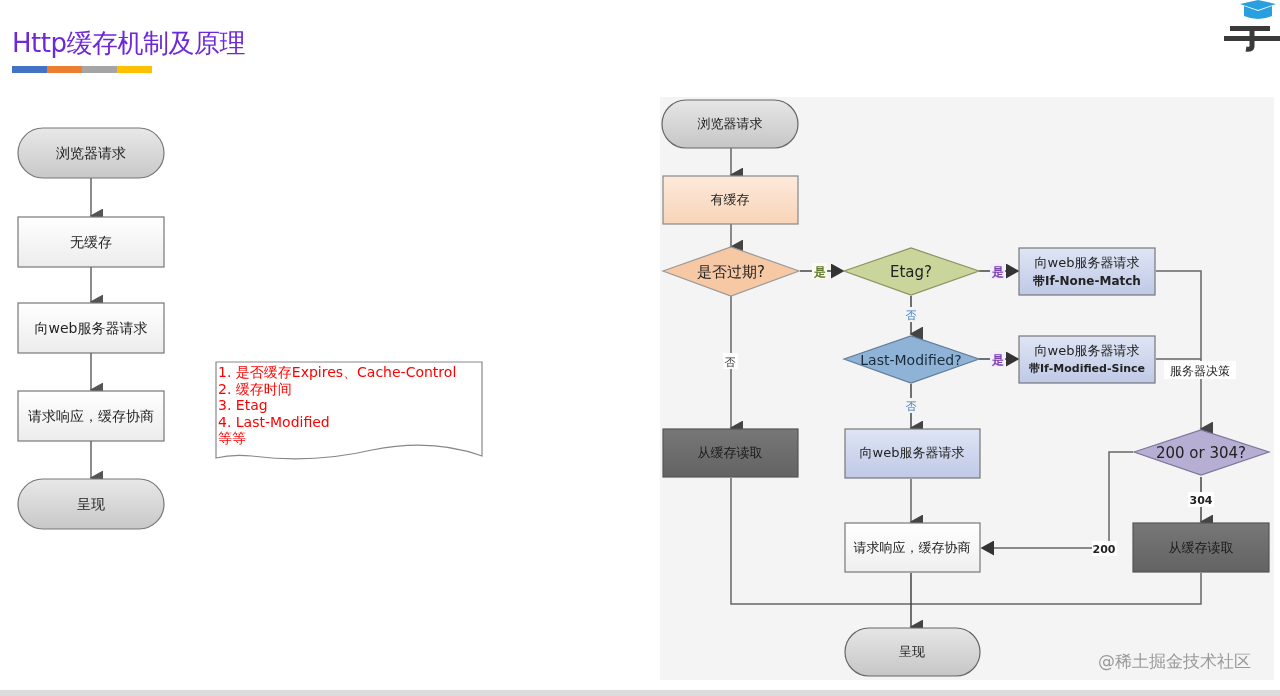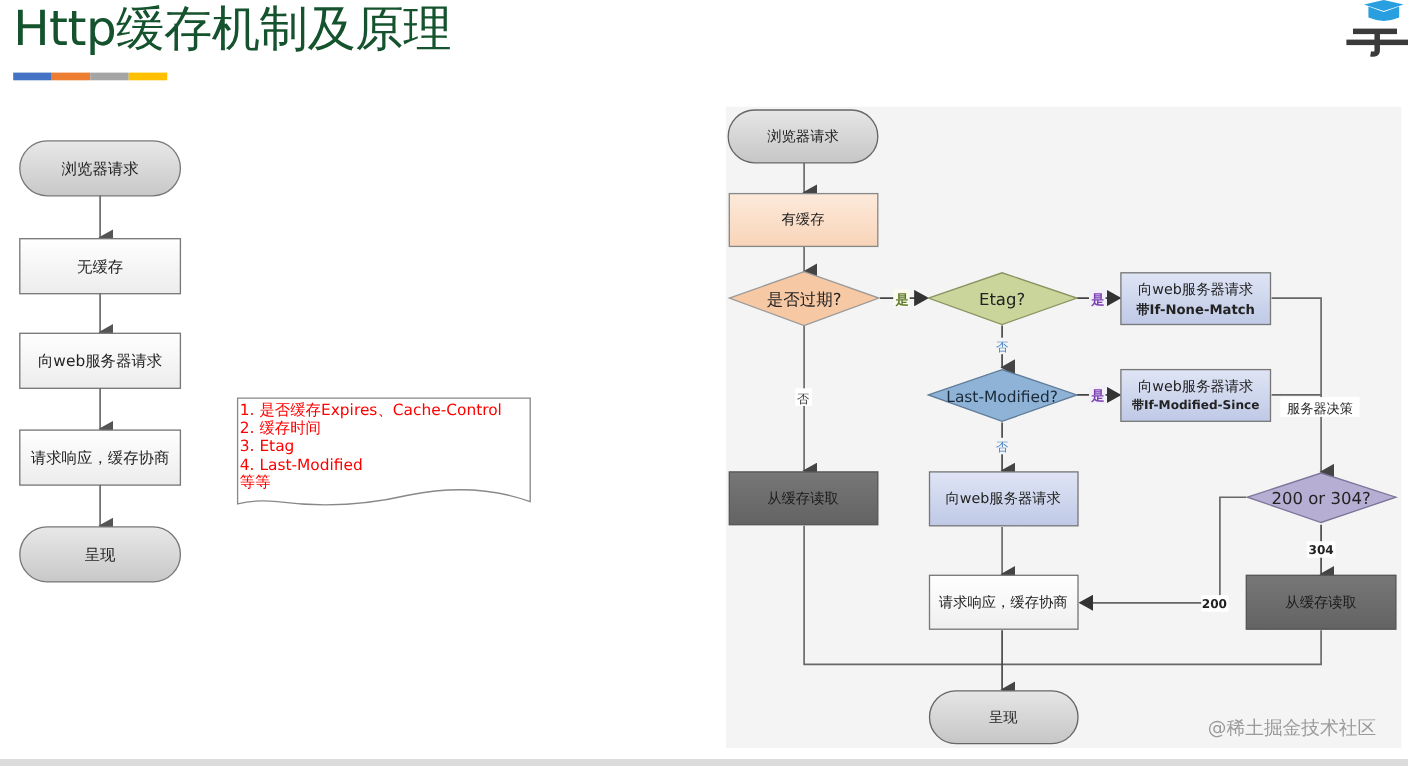--- a/index.html
+++ b/index.html
@@ -1,18 +1,18 @@
 <!DOCTYPE html>
 <html><head>
 <meta charset="utf-8">
 <style>
   html, body { margin:0; padding:0; }
   body { width:1280px; height:696px; position:relative; overflow:hidden; background:#ffffff;
          font-family:"DejaVu Sans", "Liberation Sans", sans-serif; }
-  .title { position:absolute; left:12px; top:2px; font-size:44px; color:#14532d; letter-spacing:-0.5px;
+  .title { position:absolute; left:12px; top:18px; font-size:26px; color:#6d28d9; letter-spacing:-0.5px;
            font-family:"DejaVu Sans", sans-serif; line-height:50px; }
   .bars { position:absolute; left:12px; top:66px; height:7px; display:flex; }
   .bars span { display:block; width:35px; height:7px; }
   .logo { position:absolute; left:1222px; top:0; width:58px; height:56px; }
   .footer-bar { position:absolute; left:0; top:690px; width:1280px; height:6px; background:#dcdcdc; }
   .right-panel { position:absolute; left:660px; top:97px; width:614px; height:583px; background:#f4f4f4; }
   svg text { font-family:"DejaVu Sans", sans-serif; }
   .watermark { position:absolute; left:1098px; top:650px; font-size:17px; color:#9a9a9a; }
 </style>
 </head>

